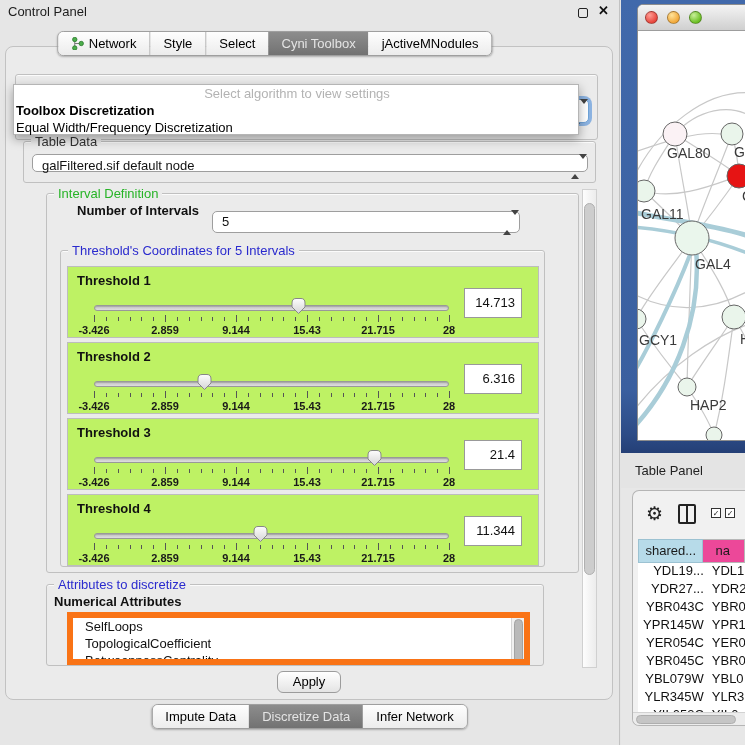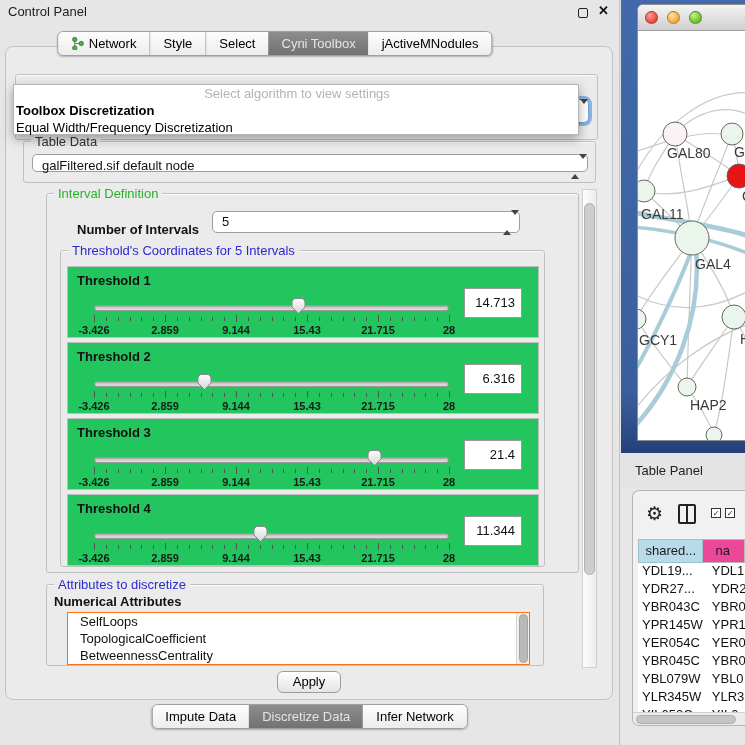--- a/index.html
+++ b/index.html
@@ -35,40 +35,40 @@
   .stepper .dn { width:0; height:0; border-left:4px solid transparent; border-right:4px solid transparent; border-top:5px solid #444; }
   #combo-disc { left:8px; right:8px; top:24px; height:24px; border:1px solid #6fa3d8; box-shadow:0 0 0 3px rgba(108,160,222,.75); }
 
   
   #popup { position:absolute; left:7px; top:37px; width:566px; height:51px; background:#fff; border:1px solid #b5b5b5; box-shadow:0 4px 10px rgba(0,0,0,.35); z-index:60; font-size:13px; }
   #popup .prow { height:17px; line-height:17px; padding-left:2px; white-space:nowrap; }
   #popup .ph { text-align:center; color:#b3b3b3; }
   #popup .b { font-weight:700; color:#000; }
 
   
-  .tpanel { position:absolute; left:6px; width:472px; height:72px; background:#22c55e; border:1px solid #bdbdbd; }
+  .tpanel { position:absolute; left:6px; width:472px; height:72px; background:#bef264; border:1px solid #bdbdbd; }
   .tpanel .tlabel { position:absolute; left:9px; top:6px; font-size:13px; font-weight:700; color:#111; }
   .track { position:absolute; left:26px; top:38px; width:355px; height:6px; background:linear-gradient(#c3c3c3,#dedede); border:1px solid #999; border-radius:4px; box-shadow:inset 0 1px 1px rgba(0,0,0,.15); }
   .thumb { position:absolute; top:30px; z-index:5; }
   .tick { position:absolute; width:1px; background:#555; }
   .ticklab { position:absolute; top:57px; width:52px; text-align:center; font-size:11px; font-weight:700; color:#1a1a1a; }
   .valbox { position:absolute; left:396px; top:21px; width:58px; height:30px; background:#fff; border:1px solid #999; font-size:13px; color:#111; text-align:right; line-height:28px; padding-right:6px; }
 
   
-  #attrlist { position:absolute; left:20px; top:27px; width:463px; height:53px; background:#fff; border:1px solid #f97316; overflow:hidden; }
+  #attrlist { position:absolute; left:20px; top:27px; width:463px; height:53px; background:#fff; border:6px solid #f97316; overflow:hidden; }
   #attrlist .item { font-size:13px; line-height:17px; padding-left:12px; color:#111; white-space:nowrap; }
   #attrlist .lsb { position:absolute; right:0; top:0; width:13px; height:100%; background:#f0f0f0; border-left:1px solid #d5d5d5; }
   #attrlist .lsb .th { position:absolute; left:2px; top:1px; width:9px; height:49px; background:#b9b9b9; border:1px solid #a3a3a3; border-radius:5px; }
 
   #vscroll { position:absolute; left:576px; top:142px; width:15px; height:479px; background:linear-gradient(to right,#fdfdfd,#ececec); border:1px solid #d0d0d0; }
   #vscroll .th { position:absolute; left:1px; top:13px; width:11px; height:372px; background:#cdcdcd; border:1px solid #b0b0b0; border-radius:6px; }
 
   #applybtn { position:absolute; left:50%; transform:translateX(-50%); top:624px; width:64px; height:22px; background:linear-gradient(#ffffff,#e4e4e4); border:1px solid #9c9c9c; border-radius:6px; font-size:13px; color:#000; text-align:center; line-height:20px; }
 
-  .noi-label { position:absolute; left:30px; top:28px; font-size:13px; font-weight:700; color:#111; }
+  .noi-label { position:absolute; left:30px; top:9px; font-size:13px; font-weight:700; color:#111; }
   #na-label { position:absolute; left:7px; top:9px; font-size:13px; font-weight:700; color:#111; }
 
   
   #right { position:absolute; left:621px; top:0; width:124px; height:745px; background:#e7e7e7; }
   #desktop { position:absolute; left:0; top:0; width:124px; height:453px; background:linear-gradient(#4169ab 0%,#3a5f9f 86%,#2c4b86 96%,#243f76 100%); }
   #netwin { position:absolute; left:16px; top:4px; width:110px; height:437px; border:1px solid #8d8d8d; border-radius:6px 0 0 0; overflow:hidden; background:#fff; }
   .nw-title { position:relative; height:26px; background:linear-gradient(#f4f4f4,#cfcfcf); border-bottom:1px solid #9d9d9d; }
   .tl { position:absolute; top:6px; width:13px; height:13px; border-radius:50%; border:1px solid rgba(0,0,0,.3); }
   .tl.red { left:7px; background:radial-gradient(circle at 35% 30%, #ff9d95, #e8473e 70%); }
   .tl.yel { left:29px; background:radial-gradient(circle at 35% 30%, #ffe39a, #f2a93b 70%); }
@@ -82,21 +82,21 @@
   .splitcols { position:absolute; left:45px; top:13px; width:18px; height:20px; border:2px solid #222; border-radius:2px; }
   .splitcols:after { content:""; position:absolute; left:6px; top:0; width:2px; height:16px; background:#222; }
   .cbx { position:absolute; top:17px; width:10px; height:10px; border:1.5px solid #333; font-size:8px; line-height:9px; text-align:center; color:#222; background:#fff; }
   #ttable { position:absolute; left:5px; top:48px; right:0; }
   .thead { display:flex; height:24px; }
   .thc { font-size:13px; color:#1a1a1a; border:1px solid #b7b7b7; line-height:22px; overflow:hidden; white-space:nowrap; }
   .thc.c1 { width:71px; background:#b7dbe9; border-color:#9cc2d2; text-align:center; }
   .thc.c2 { width:44px; background:#ec4899; border-left:none; padding-left:12px; }
   #trows { height:150px; overflow:hidden; }
   .trow { display:flex; height:18px; font-size:13px; color:#111; background:#fff; }
-  .td1 { width:71px; padding-left:4px; overflow:hidden; white-space:nowrap; }
+  .td1 { width:71px; padding-left:4px; overflow:hidden; white-space:nowrap;text-align:right; }
   .td2 { width:44px; padding-left:8px; overflow:hidden; white-space:nowrap; }
   #hscroll { position:absolute; left:0; bottom:0; width:113px; height:13px; background:#ececec; border-top:1px solid #d2d2d2; }
   #hscroll .th { position:absolute; left:3px; top:2px; width:100px; height:9px; background:#c5c5c5; border:1px solid #aeaeae; border-radius:5px; }
 
   svg text { font-family:"Liberation Sans", sans-serif; }
 </style>
 </head>
 <body>
 
 <div id="stage">

